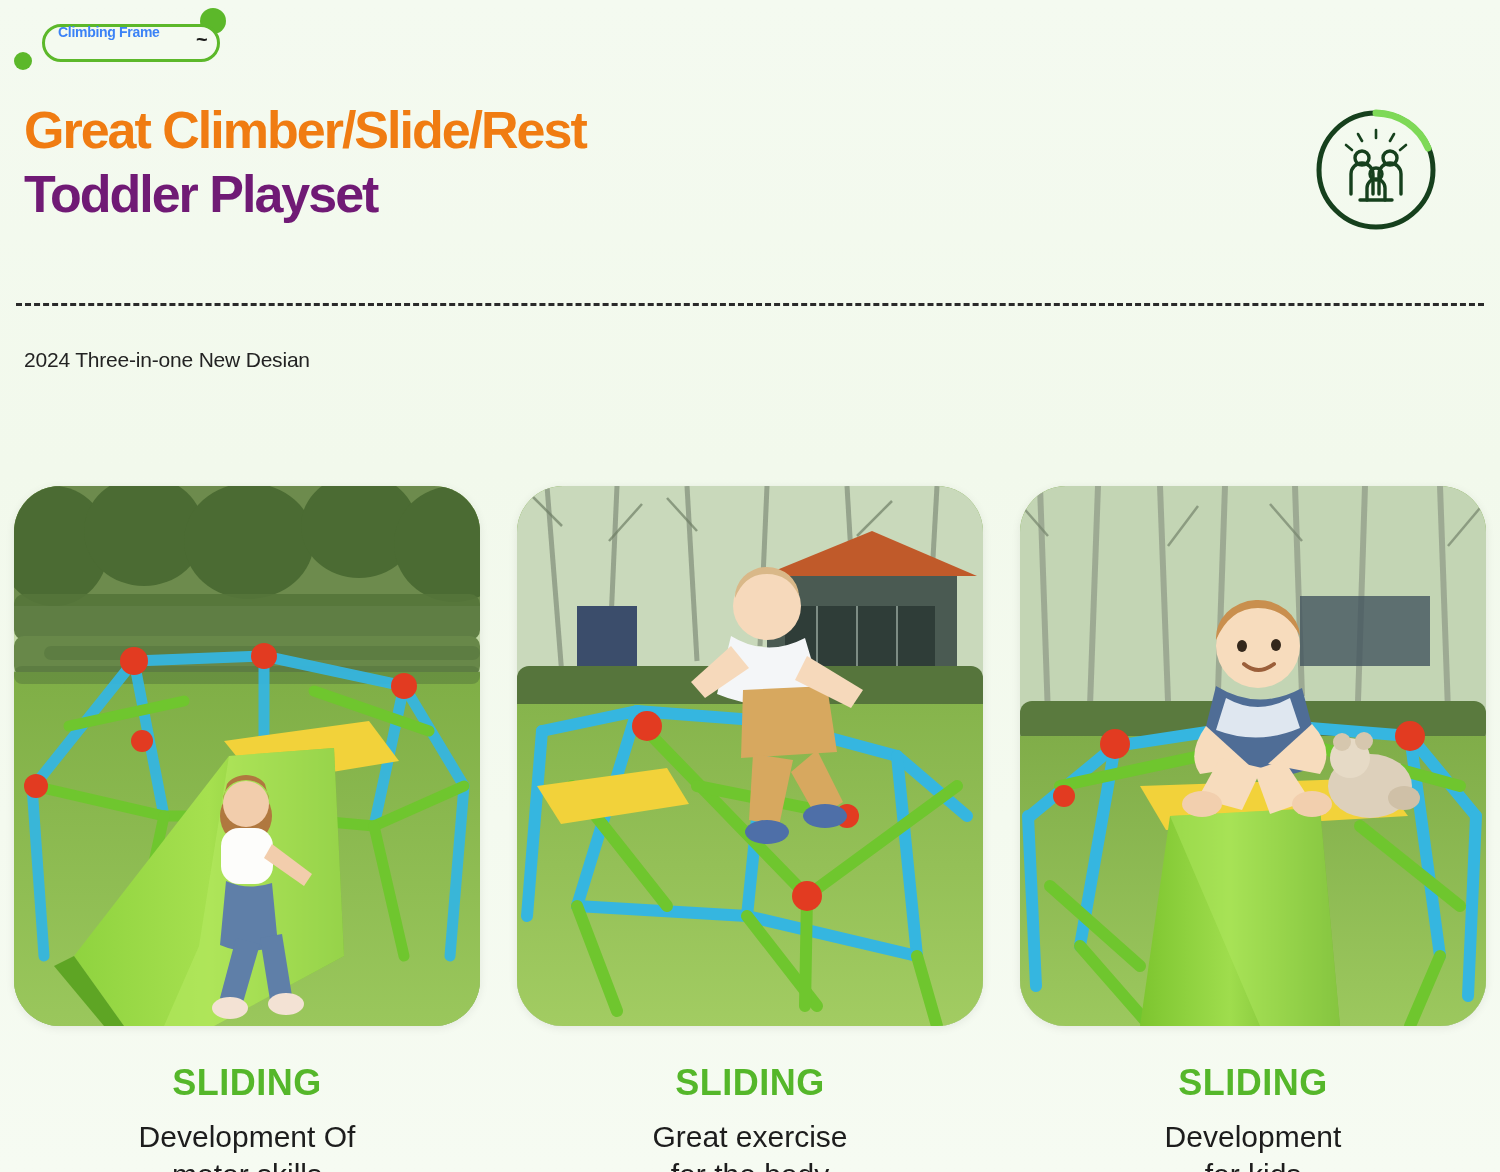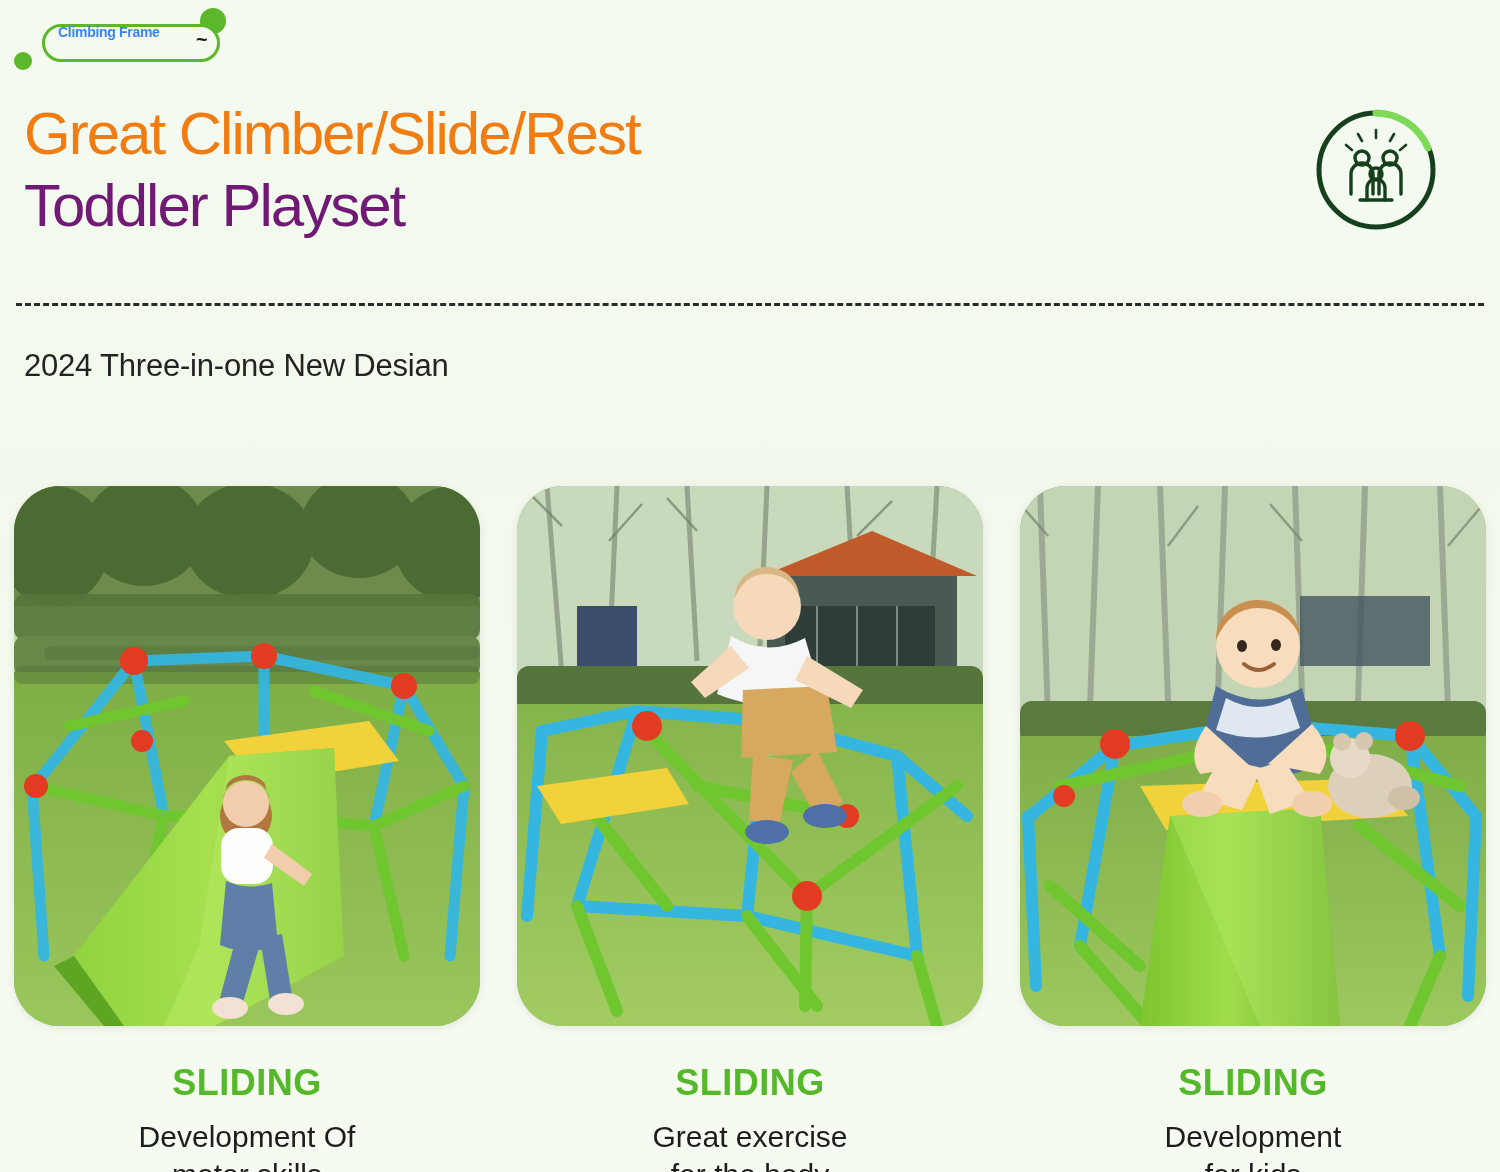--- a/index.html
+++ b/index.html
@@ -61,22 +61,22 @@
   .brand-dot.d2 { left: 186px; top: 0px;  width: 26px; height: 26px; }
 
   
   .headings {
     position: absolute;
     left: 24px;
     top: 104px;
     width: 1260px;
   }
   .headline-1, .headline-2 {
-    font-size: 60px;
-    font-weight: normal;
+    font-size: 52px;
+    font-weight: bold;
     letter-spacing: -2px;
     line-height: 1.0;
     white-space: nowrap;
   }
   .headline-1 { color: #f07c12; }
   .headline-2 { color: #701a75; margin-top: 12px; }
 
   
   .family-badge {
     position: absolute;
@@ -94,21 +94,21 @@
     width: 1468px;
     height: 0;
     border-top: 3px dashed #2a2a2a;
   }
 
   
   .subtitle {
     position: absolute;
     left: 24px;
     top: 348px;
-    font-size: 31px;
+    font-size: 21px;
     color: #232323;
     letter-spacing: -0.2px;
   }
 
   
   .cards {
     position: absolute;
     left: 14px;
     top: 486px;
     width: 1472px;

